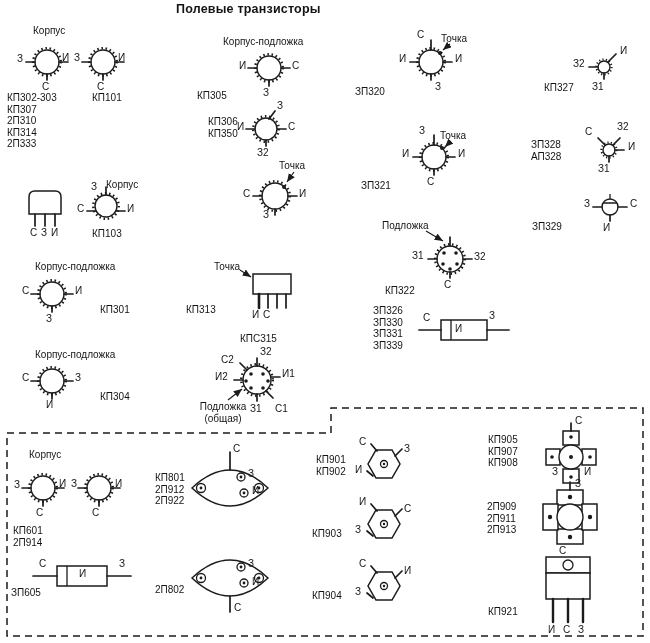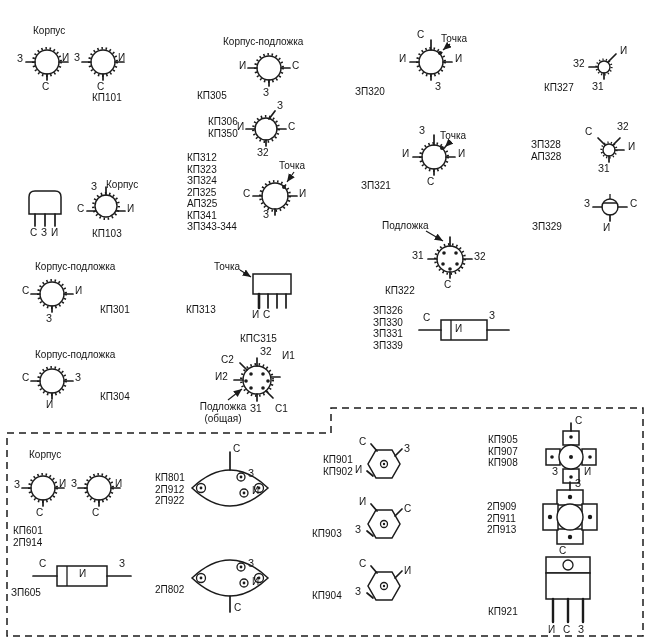--- a/index.html
+++ b/index.html
@@ -249,50 +249,49 @@
   </g>
 
   <g>
     <rect class="bd" x="546" y="557" width="44" height="16"></rect>
     <circle class="hole" cx="568" cy="565" r="5"></circle>
     <rect class="bd" x="546" y="573" width="44" height="26"></rect>
     <path class="ln" style="stroke-width:2.4" d="M553,599 V622 M568,599 V622 M583,599 V622"></path>
   </g>
 </svg>
 
+<div class="title" style="left:176px;top:2px">Полевые транзисторы</div>
 
 <span class="t" style="left:33px;top:25px">Корпус</span>
 <span class="t" style="left:17px;top:53px">З</span>
 <span class="t" style="left:62px;top:52px">И</span>
 <span class="t" style="left:42px;top:81px">С</span>
 <span class="t" style="left:74px;top:52px">З</span>
 <span class="t" style="left:118px;top:52px">И</span>
 <span class="t" style="left:97px;top:81px">С</span>
+<span class="t" style="left:7px;top:92px">КП302-303
+КП307
+2П310
+КП314
+2П333</span>
 <span class="t" style="left:92px;top:92px">КП101</span>
 
 <span class="t" style="left:223px;top:36px">Корпус-подложка</span>
 <span class="t" style="left:239px;top:60px">И</span>
 <span class="t" style="left:292px;top:60px">С</span>
 <span class="t" style="left:263px;top:87px">З</span>
 <span class="t" style="left:197px;top:90px">КП305</span>
 
 <span class="t" style="left:208px;top:116px">КП306
 КП350</span>
 <span class="t" style="left:277px;top:100px">З</span>
 <span class="t" style="left:237px;top:121px">И</span>
 <span class="t" style="left:288px;top:121px">С</span>
 <span class="t" style="left:257px;top:147px">З2</span>
 
-<span class="t" style="left:187px;top:152px">КП312
-КП323
-ЗП324
-2П325
-АП325
-КП341
-ЗП343-344</span>
 <span class="t" style="left:279px;top:160px">Точка</span>
 <span class="t" style="left:243px;top:188px">С</span>
 <span class="t" style="left:299px;top:188px">И</span>
 <span class="t" style="left:263px;top:209px">З</span>
 
 <span class="t" style="left:417px;top:29px">С</span>
 <span class="t" style="left:441px;top:33px">Точка</span>
 <span class="t" style="left:399px;top:53px">И</span>
 <span class="t" style="left:455px;top:53px">И</span>
 <span class="t" style="left:435px;top:81px">З</span>
@@ -353,21 +352,21 @@
 
 <span class="t" style="left:214px;top:261px">Точка</span>
 <span class="t" style="left:252px;top:309px">И</span>
 <span class="t" style="left:263px;top:309px">С</span>
 <span class="t" style="left:186px;top:304px">КП313</span>
 
 <span class="t" style="left:240px;top:333px">КПС315</span>
 <span class="t" style="left:260px;top:346px">З2</span>
 <span class="t" style="left:221px;top:354px">С2</span>
 <span class="t" style="left:215px;top:371px">И2</span>
-<span class="t" style="left:282px;top:350px">И1</span>
+<span class="t" style="left:282px;top:368px">И1</span>
 <span class="t" style="left:275px;top:403px">С1</span>
 <span class="t" style="left:250px;top:403px">З1</span>
 <span class="t ctr" style="left:192px;top:401px;width:62px">Подложка
 (общая)</span>
 
 <span class="t" style="left:35px;top:349px">Корпус-подложка</span>
 <span class="t" style="left:22px;top:372px">С</span>
 <span class="t" style="left:75px;top:372px">З</span>
 <span class="t" style="left:46px;top:399px">И</span>
 <span class="t" style="left:100px;top:391px">КП304</span>
@@ -392,21 +391,21 @@
 2П922</span>
 <span class="t" style="left:233px;top:443px">С</span>
 <span class="t" style="left:248px;top:468px">З</span>
 <span class="t" style="left:252px;top:485px">И</span>
 
 <span class="t" style="left:248px;top:558px">З</span>
 <span class="t" style="left:252px;top:576px">И</span>
 <span class="t" style="left:234px;top:602px">С</span>
 <span class="t" style="left:155px;top:584px">2П802</span>
 
-<span class="t" style="left:323px;top:454px">КП901
+<span class="t" style="left:316px;top:454px">КП901
 КП902</span>
 <span class="t" style="left:359px;top:436px">С</span>
 <span class="t" style="left:404px;top:443px">З</span>
 <span class="t" style="left:355px;top:464px">И</span>
 
 <span class="t" style="left:312px;top:528px">КП903</span>
 <span class="t" style="left:359px;top:496px">И</span>
 <span class="t" style="left:404px;top:503px">С</span>
 <span class="t" style="left:355px;top:524px">З</span>
 

